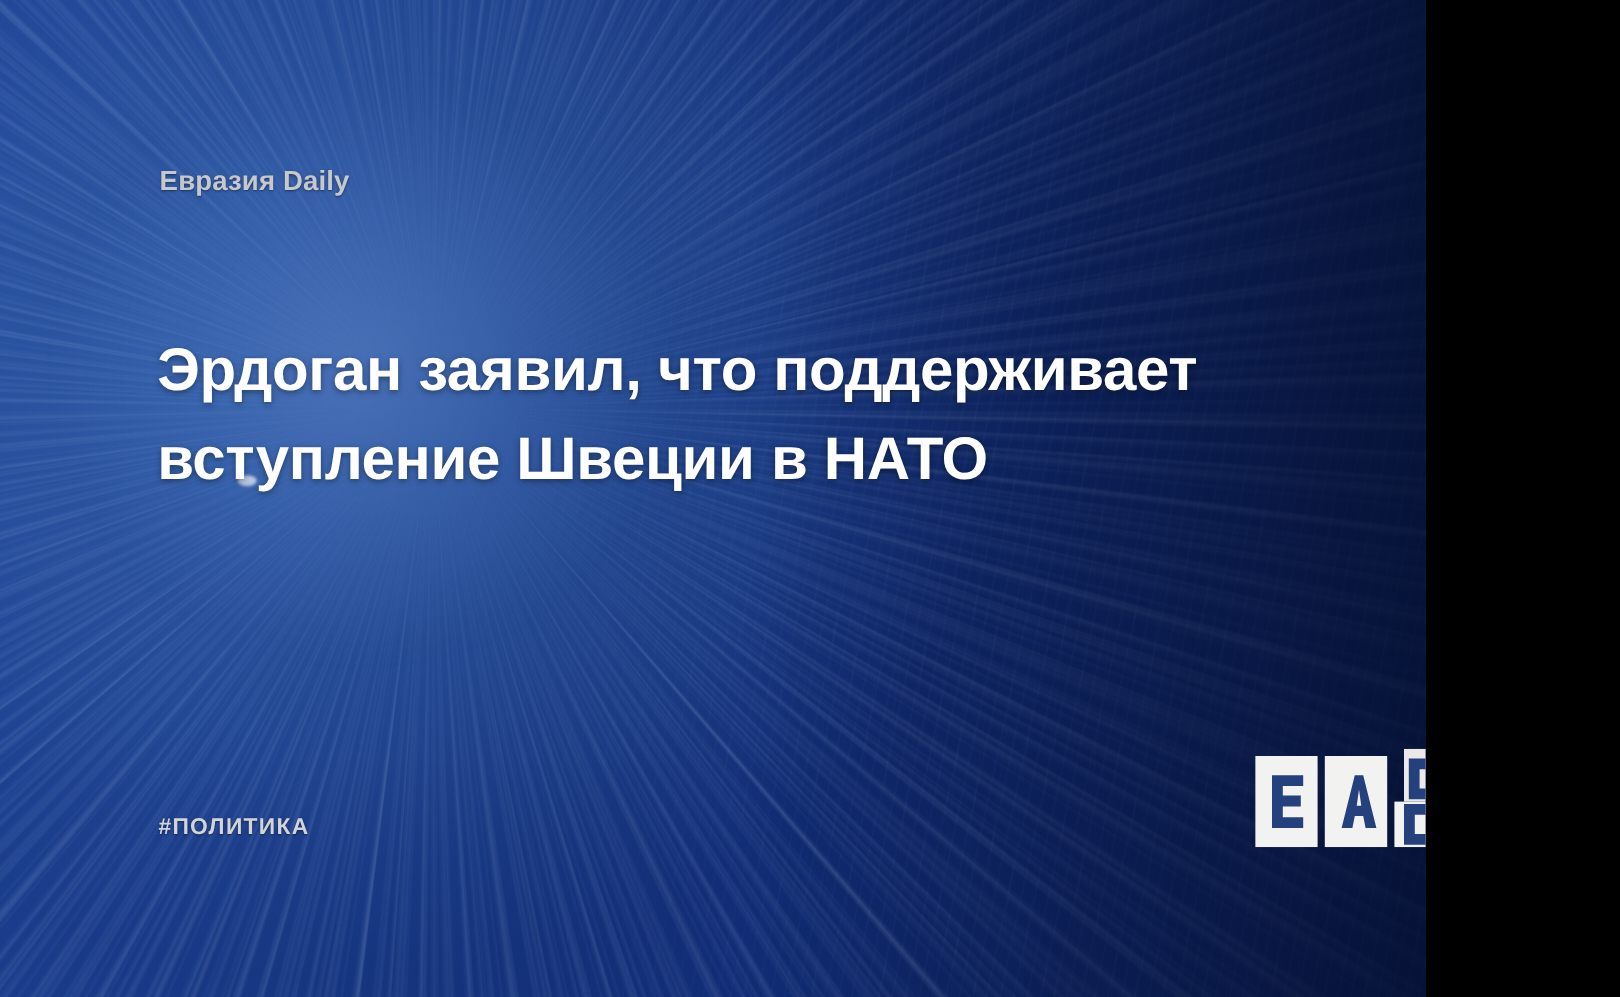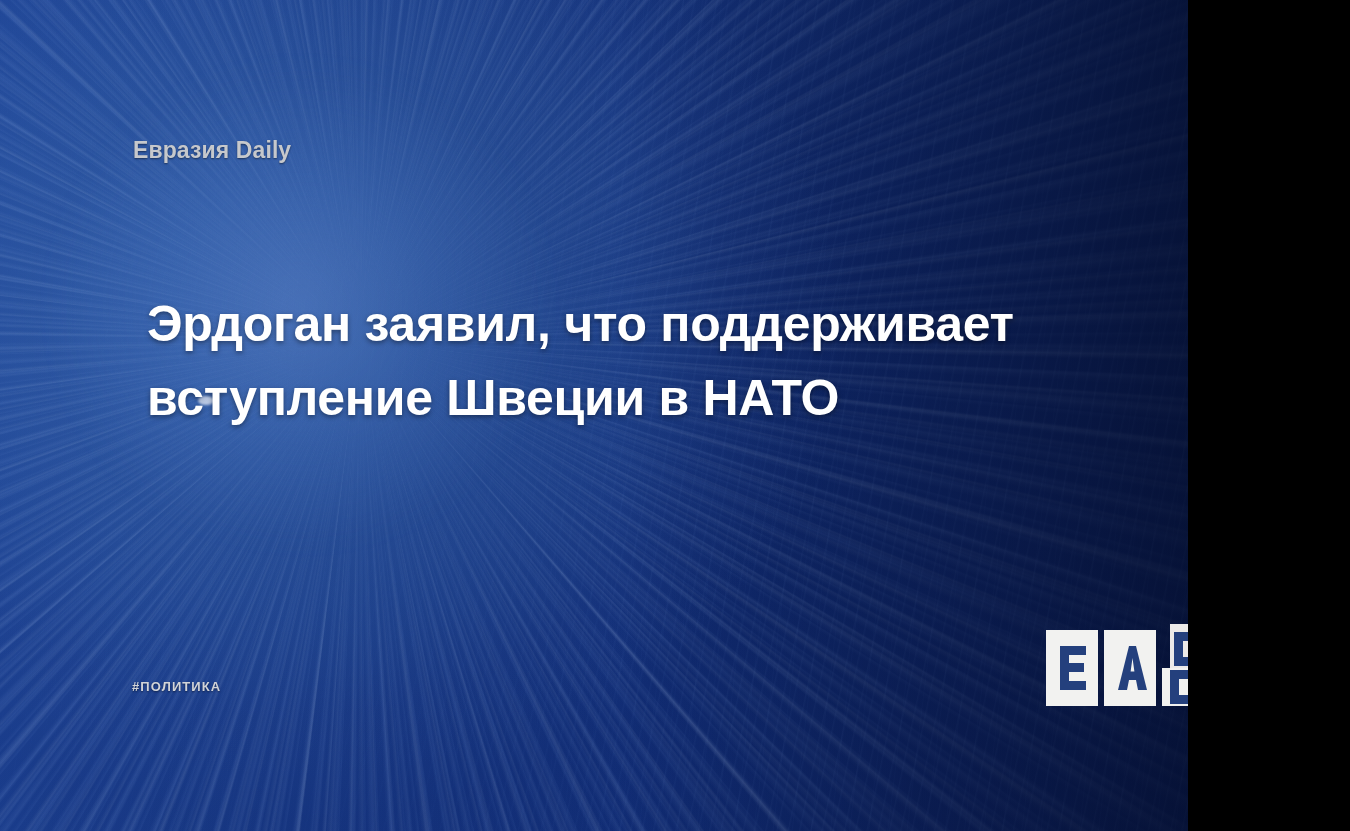--- a/index.html
+++ b/index.html
@@ -178,34 +178,34 @@
     letter-spacing: 0.1px;
     text-shadow: 0 1px 2px rgba(0,0,0,0.45);
     white-space: nowrap;
   }
 
   .headline {
     position: absolute;
     left: 131px;
     top: 271px;
     width: 1010px;
-    margin: 16px;
+    margin: 0;
     font-size: 50px;
     line-height: 74px;
     font-weight: bold;
     color: #ffffff;
     letter-spacing: -0.3px;
     text-shadow: 0 2px 5px rgba(0,0,0,0.40);
   }
 
   .hashtag {
     position: absolute;
     left: 132px;
     top: 679px;
-    font-size: 13px;
+    font-size: 19px;
     font-weight: bold;
     color: #d2d4d8;
     letter-spacing: 1.1px;
     text-shadow: 0 1px 2px rgba(0,0,0,0.45);
     white-space: nowrap;
   }
 
   
   .logo {
     position: absolute;

